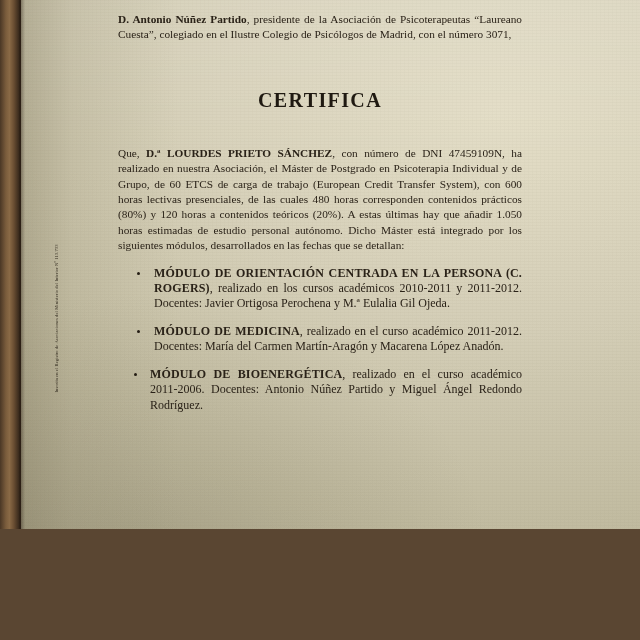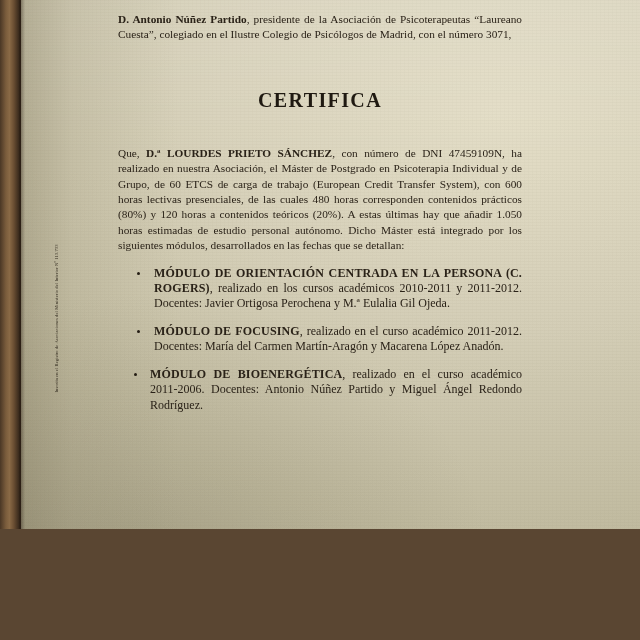--- a/index.html
+++ b/index.html
@@ -204,21 +204,21 @@
 
     <p class="certifica">CERTIFICA</p>
 
     <p class="para body-para"><span>Que, </span><span class="b">D.ª LOURDES PRIETO SÁNCHEZ</span><span>, con número de DNI 47459109N, ha realizado en nuestra Asociación, el Máster de Postgrado en Psicoterapia Individual y de Grupo, de 60 ETCS de carga de trabajo (European Credit Transfer System), con 600 horas lectivas presenciales, de las cuales 480 horas corresponden contenidos prácticos (80%) y  120 horas a contenidos teóricos (20%). A estas últimas hay que añadir 1.050 horas estimadas de estudio personal autónomo. Dicho Máster está integrado por los siguientes módulos, desarrollados en las fechas que se detallan:</span></p>
 
     <ul class="modules">
       <li>
         <span class="dot"></span><span class="mod-title">MÓDULO DE ORIENTACIÓN CENTRADA EN LA PERSONA (C. ROGERS)</span><span>, realizado en los cursos académicos 2010-2011 y 2011-2012. Docentes: Javier Ortigosa Perochena y M.ª Eulalia Gil Ojeda.</span>
       </li>
       <li>
-        <span class="dot"></span><span class="mod-title">MÓDULO DE FOCUSING</span><span>, realizado en el curso académico 2011-2012. Docentes: María del Carmen Martín-Aragón y Macarena López Anadón.</span>
+        <span class="dot"></span><span class="mod-title">MÓDULO DE MEDICINA</span><span>, realizado en el curso académico 2011-2012. Docentes: María del Carmen Martín-Aragón y Macarena López Anadón.</span>
       </li>
       <li class="tight">
         <span class="dot"></span><span class="mod-title">MÓDULO DE BIOENERGÉTICA</span><span>, realizado en el curso académico 2011-2006. Docentes: Antonio Núñez Partido y Miguel Ángel Redondo Rodríguez.</span>
       </li>
     </ul>
 
   </div>
 
   <div class="stamp">
     <div class="ring-inner"></div>

